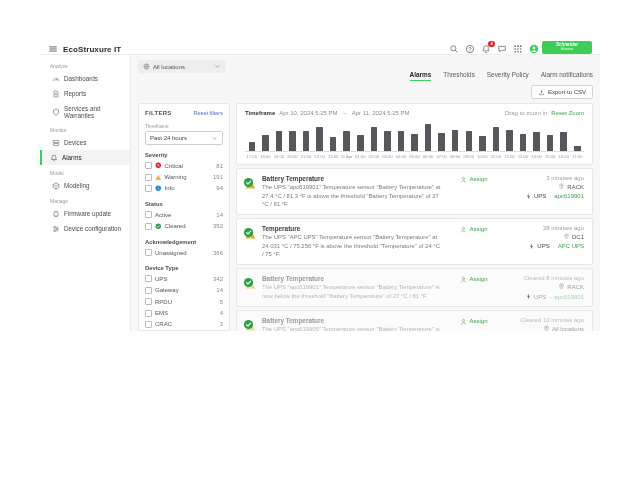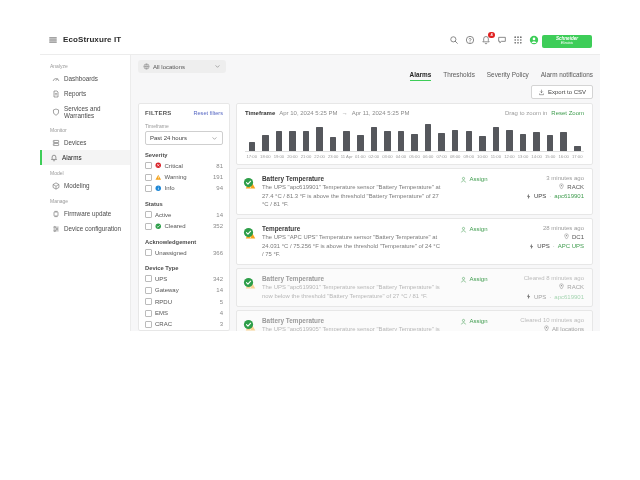--- a/index.html
+++ b/index.html
@@ -1,20 +1,20 @@
 <!DOCTYPE html>
 <html><head>
 <meta charset="utf-8">
 <style>
   html,body{margin:0;padding:0;background:#ffffff;width:640px;height:480px;overflow:hidden;
     font-family:"Liberation Sans",sans-serif;-webkit-font-smoothing:antialiased;}
   .app{position:absolute;left:40px;top:35px;width:560px;height:296px;background:#fff;
     display:flex;flex-direction:column;color:#3c3c3c;}
   
-  .hdr{height:19px;display:flex;align-items:flex-start;padding:0 8px;border-bottom:1px solid #ececec;background:#fff;flex-shrink:0;}
+  .hdr{height:19px;display:flex;align-items:flex-end;padding:0 8px;border-bottom:1px solid #ececec;background:#fff;flex-shrink:0;}
   .hdr .ico{width:10px;height:10px;display:inline-flex;}
   .logo{font-size:8px;font-weight:bold;color:#2b2b2b;margin-left:5px;letter-spacing:.1px;}
   .hright{margin-left:auto;display:flex;align-items:center;gap:6px;}
   .hact{position:relative;display:inline-flex;width:10px;height:10px;cursor:pointer;}
   .hact .ico{width:10px;height:10px;}
   .badge{display:none;position:absolute;top:-3px;right:-4px;min-width:6px;height:6px;border-radius:3.5px;
     background:#e02020;color:#fff;font-size:4px;line-height:6px;align-items:center;justify-content:center;padding:0 .5px;font-weight:bold;}
   .brand{width:50px;height:13px;background:#3dcd58;border-radius:2px;color:#fff;display:flex;flex-direction:column;
     align-items:center;justify-content:center;line-height:1;margin-left:3px;}
   .brand .b1{font-size:4.6px;font-weight:bold;font-style:italic;}

